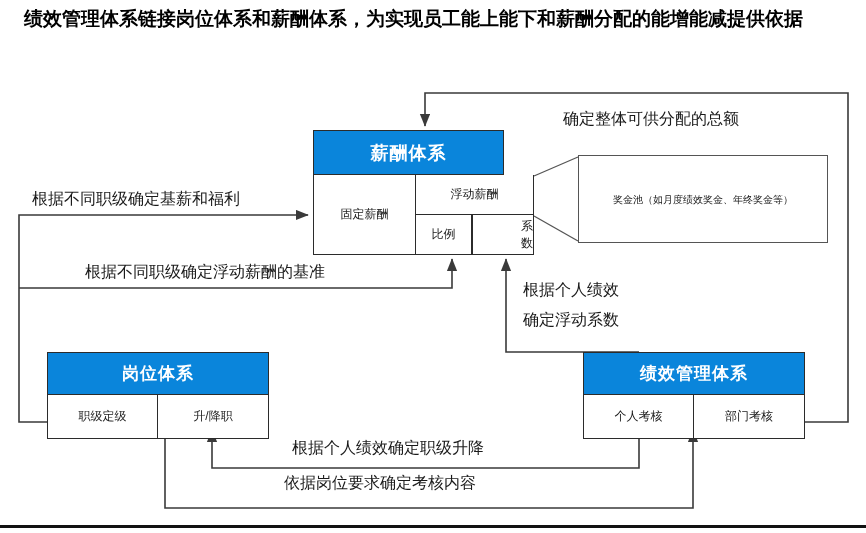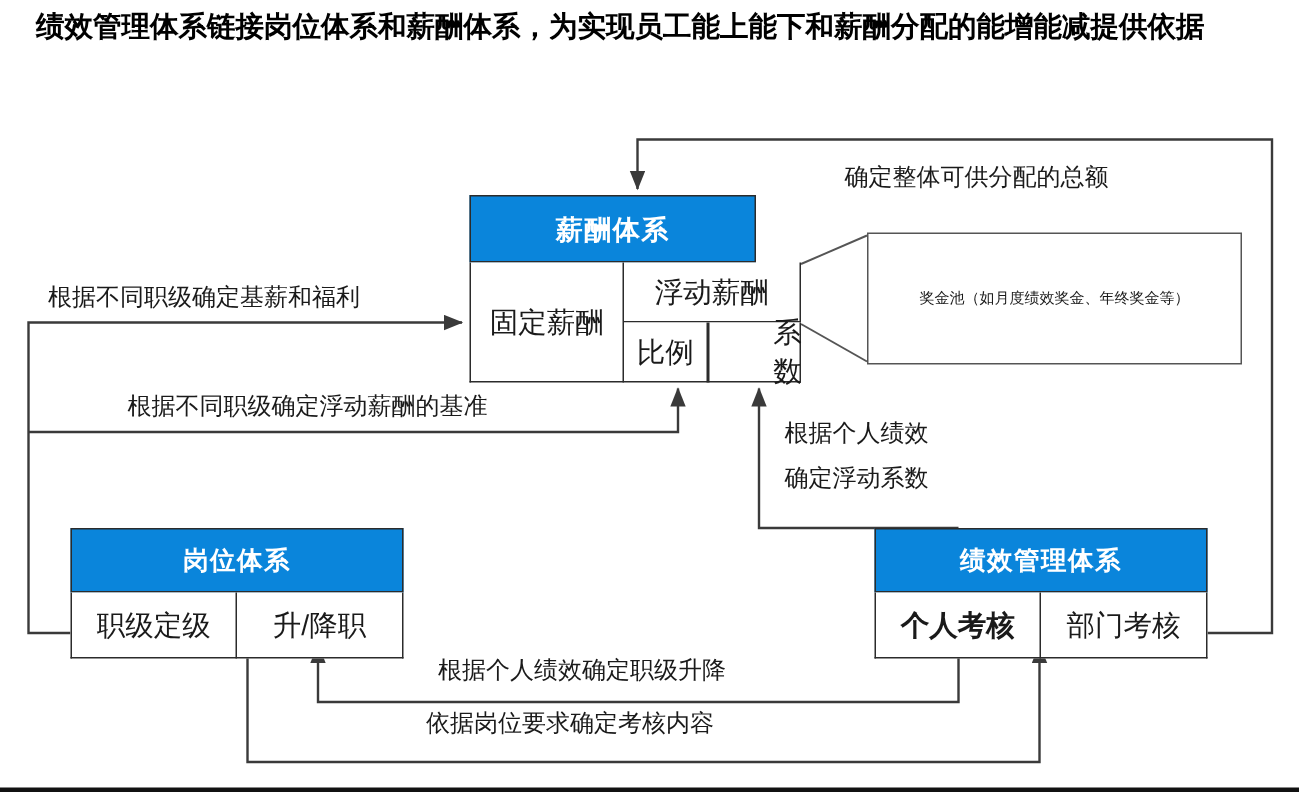--- a/index.html
+++ b/index.html
@@ -28,23 +28,23 @@
     box-sizing:border-box;
     background:#0a85db;border:1px solid #2b2b2b;
     color:#ffffff;font-weight:bold;font-size:17px;
     display:flex;align-items:center;justify-content:center;
     letter-spacing:1px;
   }
   .sysbox .row{display:flex;box-sizing:border-box;}
   .cell{
     box-sizing:border-box;
     border:1px solid #2b2b2b;border-top:none;
-    background:#ffffff;color:#1a1a1a;font-size:19px;
+    background:#ffffff;color:#1a1a1a;font-size:12px;
     display:flex;align-items:center;justify-content:center;
-    text-align:center;
+    text-align:right;
   }
 
   
   #salary{left:313px;top:130px;width:221px;}
   #salary .hdr{height:45px;width:191px;font-size:18px;}
   #salary-body{display:flex;width:221px;height:80px;}
   #fixed-pay{width:103px;height:80px;}
   #var-wrap{width:118px;height:80px;display:flex;flex-direction:column;}
   #var-pay{height:40px;width:118px;border-left:none;}
   #var-sub{display:flex;height:40px;width:118px;}
@@ -55,21 +55,21 @@
   #position{left:47px;top:352px;width:222px;}
   #position .hdr{height:43px;width:222px;}
   #position .row{width:222px;height:44px;}
   #pos-grade{width:111px;height:44px;}
   #pos-promote{width:111px;height:44px;border-left:none;}
 
   
   #perf{left:583px;top:352px;width:222px;}
   #perf .hdr{height:43px;width:222px;}
   #perf .row{width:222px;height:44px;}
-  #perf-indiv{width:111px;height:44px;font-weight:bold;}
+  #perf-indiv{width:111px;height:44px;}
   #perf-dept{width:111px;height:44px;border-left:none;}
 
   
   #bonus-pool{
     position:absolute;left:578px;top:155px;width:250px;height:88px;
     box-sizing:border-box;border:1px solid #555;background:#fff;
     display:flex;align-items:center;justify-content:center;
     text-align:center;font-size:10px;color:#1a1a1a;
     padding:0 12px;line-height:23px;
   }

